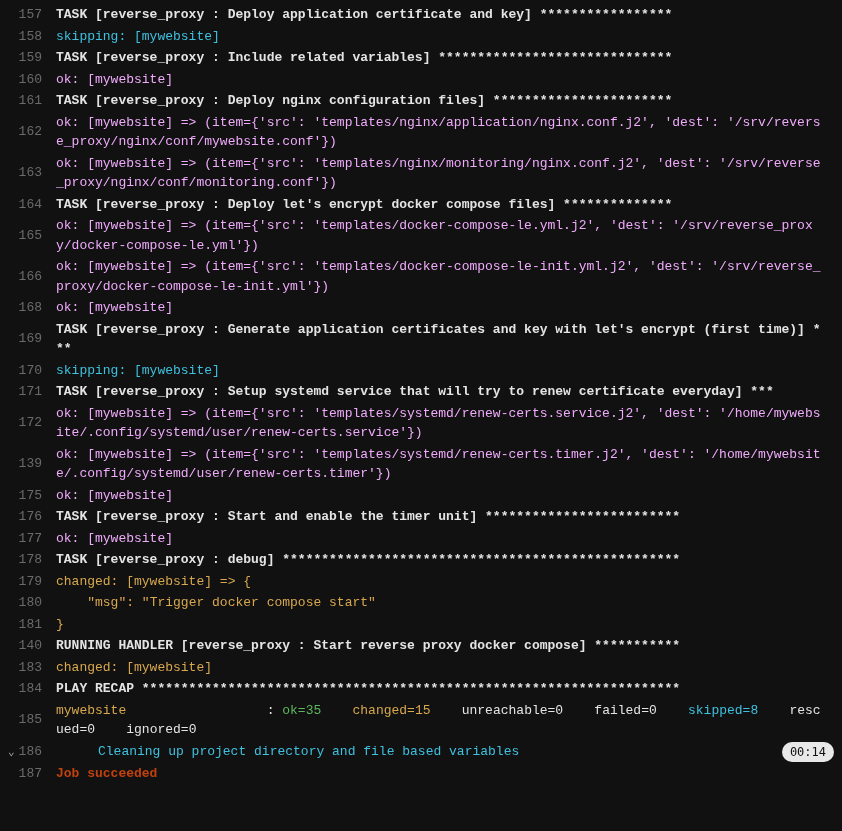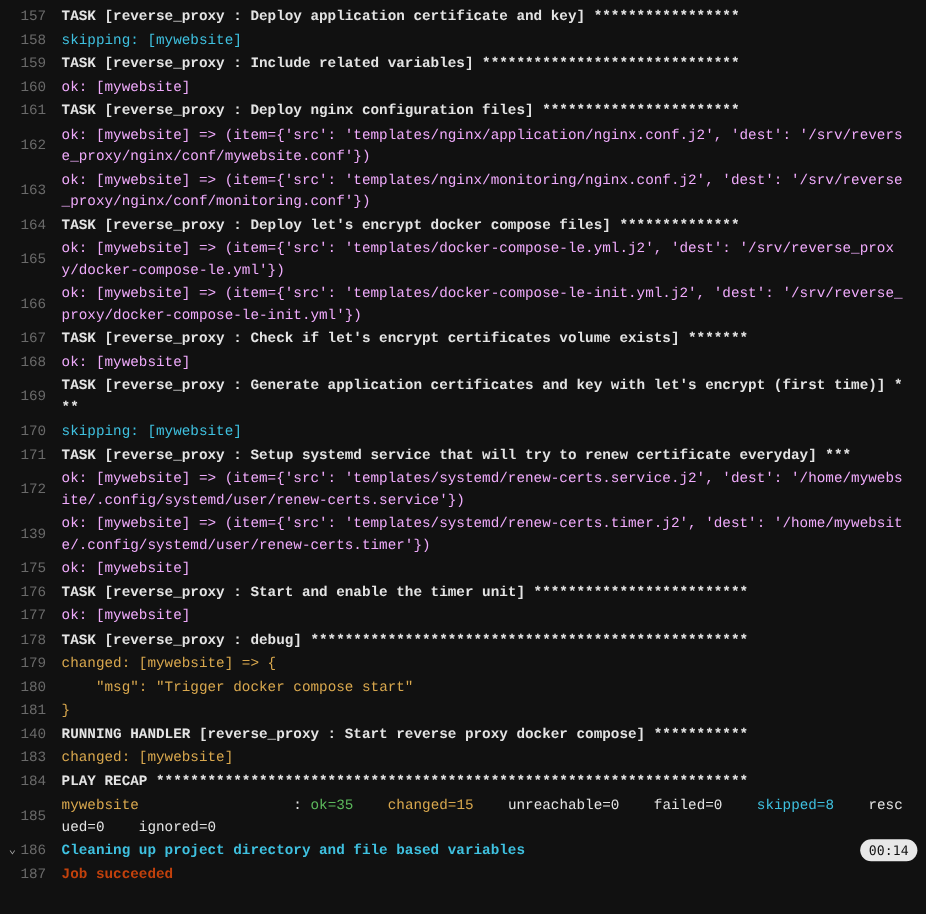--- a/index.html
+++ b/index.html
@@ -37,21 +37,21 @@
   .line-content {
     flex: 1 1 auto;
     white-space: pre-wrap;
     word-break: break-all;
     padding-right: 12px;
   }
   .task-header { color: #e4e4e4; font-weight: bold; }
   .skipping { color: #3fc1e0; }
   .ok-line { color: #f0abfc; }
   .changed-line { color: #d9a84e; }
-  .section-blue { color: #3fc1e0; font-weight: bold; }
+  .section-blue { color: #3fc1e0; font-weight: normal; margin-left: 42px; }
   .section-green { color: #c2410c; font-weight: bold; }
   .recap-line { color: #e4e4e4; font-weight: bold; }
   .recap-host { color: #d9a84e; }
   .recap-okc { color: #5cb85c; }
   .recap-chg { color: #d9a84e; }
   .recap-plain { color: #e4e4e4; }
   .recap-skip { color: #3fc1e0; }
   .timer-badge {
     background: #e8e8e8;
     color: #111;
@@ -100,24 +100,20 @@
       <span class="line-no">164</span>
       <span class="line-content task-header">TASK [reverse_proxy : Deploy let's encrypt docker compose files] **************</span>
     </div>
     <div class="log-line">
       <span class="line-no">165</span>
       <span class="line-content ok-line">ok: [mywebsite] =&gt; (item={'src': 'templates/docker-compose-le.yml.j2', 'dest': '/srv/reverse_proxy/docker-compose-le.yml'})</span>
     </div>
     <div class="log-line">
       <span class="line-no">166</span>
       <span class="line-content ok-line">ok: [mywebsite] =&gt; (item={'src': 'templates/docker-compose-le-init.yml.j2', 'dest': '/srv/reverse_proxy/docker-compose-le-init.yml'})</span>
-    </div>
-    <div class="log-line">
-      <span class="line-no">167</span>
-      <span class="line-content task-header">TASK [reverse_proxy : Check if let's encrypt certificates volume exists] *******</span>
     </div>
     <div class="log-line">
       <span class="line-no">168</span>
       <span class="line-content ok-line">ok: [mywebsite]</span>
     </div>
     <div class="log-line">
       <span class="line-no">169</span>
       <span class="line-content task-header">TASK [reverse_proxy : Generate application certificates and key with let's encrypt (first time)] ***</span>
     </div>
     <div class="log-line">

